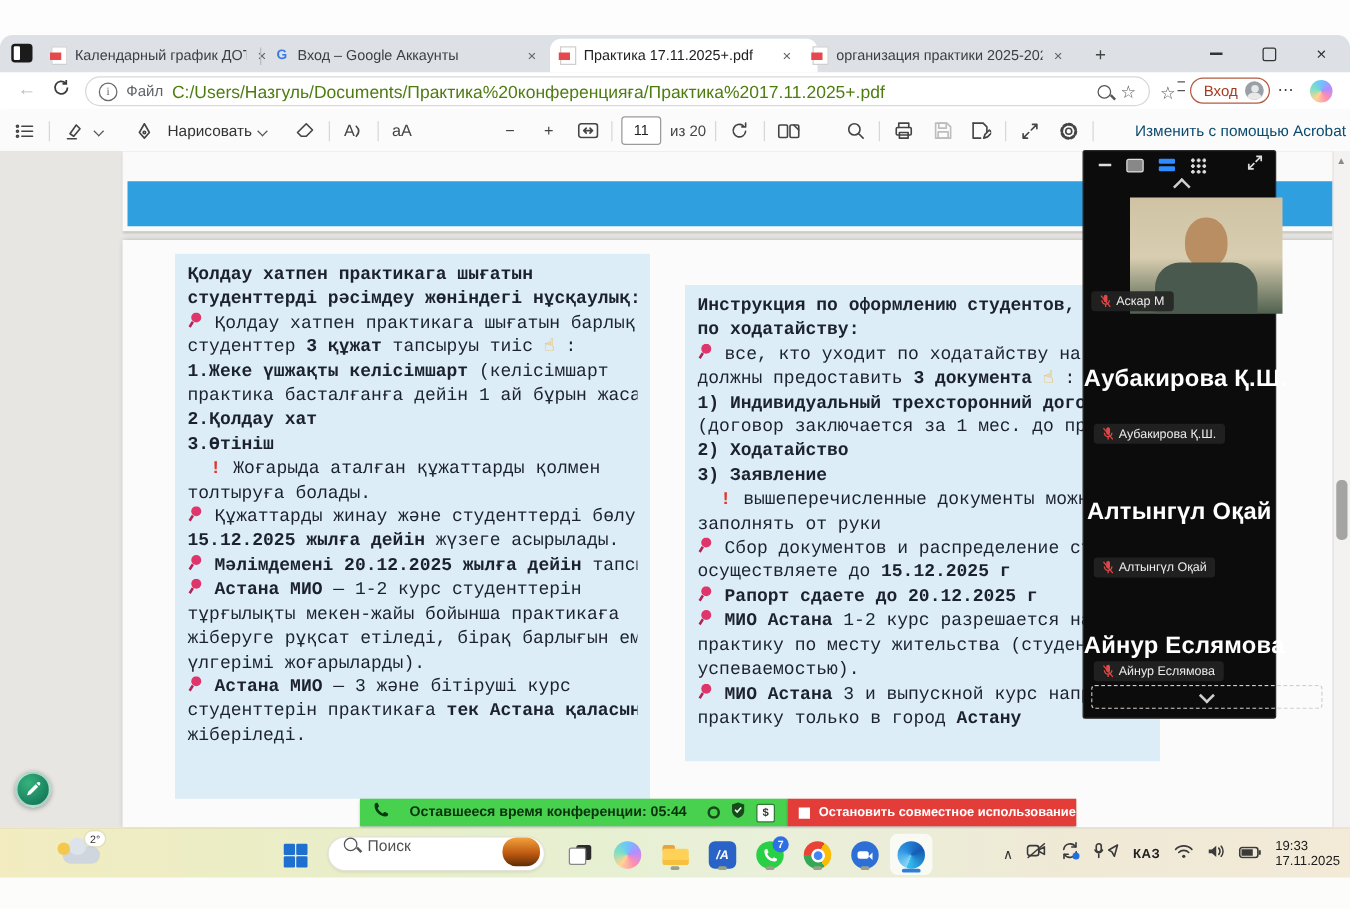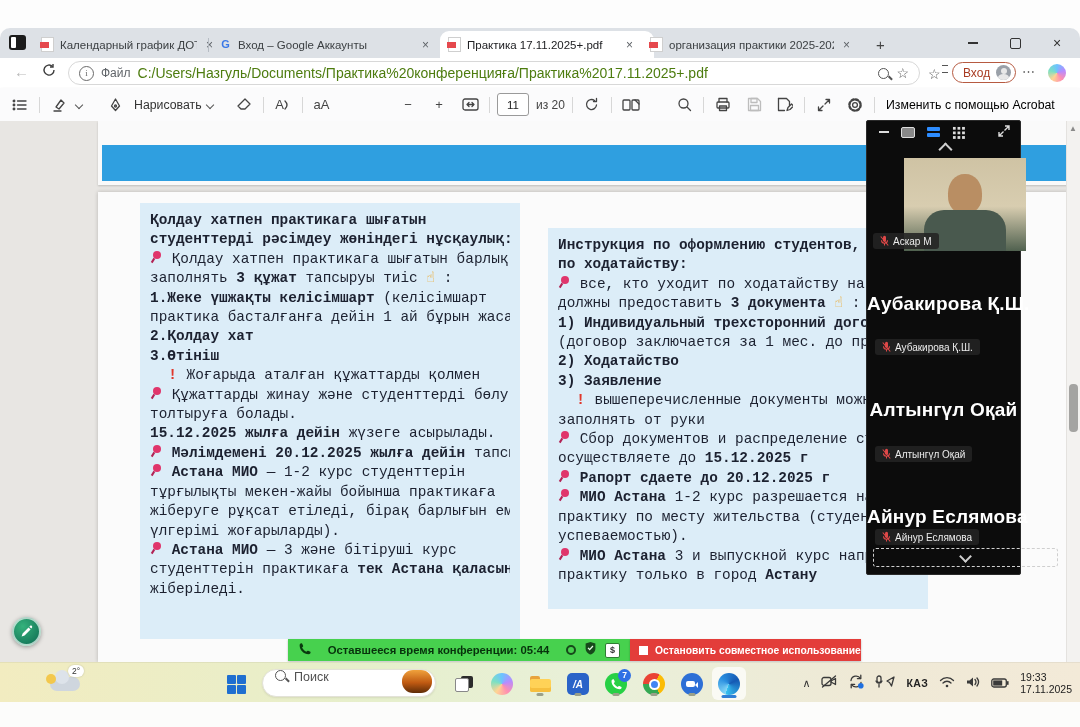--- a/index.html
+++ b/index.html
@@ -50,21 +50,21 @@
     box-shadow:0 1px 3px rgba(0,0,0,.07)}
   .tgroup{position:absolute;top:0;height:33px;display:flex;align-items:center;gap:7px;color:#404040}
   .tico{display:inline-flex;align-items:center;justify-content:center;width:24px;height:24px;border-radius:4px}
   .tico svg{stroke:#444;fill:none;stroke-width:1.3;stroke-linecap:round;stroke-linejoin:round}
   .tico.dis svg{stroke:#bdbdbd}
   .vdiv{width:1px;height:16px;background:#d7d7d7}
   .chev{display:inline-block;width:5px;height:5px;border-right:1.3px solid #555;border-bottom:1.3px solid #555;transform:rotate(45deg);margin-left:-2px}
   .drawlbl{font-size:12.3px;color:#333}
   .pageinput{width:26px;height:19px;border:1px solid #9a9a9a;border-radius:3px;text-align:center;font-size:11.5px;color:#222;background:#fff;font-family:"Liberation Sans",sans-serif}
   .oflbl{font-size:12px;color:#444}
-  .acrolbl{font-size:12.3px;color:#000000;margin-left:4px;white-space:nowrap}
+  .acrolbl{font-size:12.3px;color:#0c4a6e;margin-left:26px;white-space:nowrap}
   .txtico{font-size:13px;color:#444}
   
   .content{position:absolute;left:0;top:121px;width:1080px;height:541px;background:#e8e6e3;overflow:hidden}
   .pageprev{position:absolute;left:98px;top:0;width:982px;height:64px;background:#fafafa;box-shadow:0 1px 2px rgba(0,0,0,.18)}
   .bluebar{position:absolute;left:4px;top:24px;width:978px;height:36px;background:#2f9fe0}
   .page{position:absolute;left:98px;top:71px;width:982px;height:470px;background:#fbfbfb;box-shadow:0 0 4px rgba(0,0,0,.22)}
   .txtbox{position:absolute;background:#dcedf8;padding:8px 10px;box-sizing:border-box;
     font-family:Liberation Mono, monospace;font-size:14.4px;line-height:19.4px;color:#1c2130}
   .boxL{left:42px;top:11px;width:380px;height:436px}
   .boxR{left:450px;top:36px;width:380px;height:381px}
@@ -348,28 +348,28 @@
 
   <div class="content">
     <div class="pageprev">
       <div class="bluebar"></div>
     </div>
     <div class="page">
       <div class="txtbox boxL">
           <div class="tl"><span class="b">Қолдау хатпен практикага шығатын</span></div>
           <div class="tl"><span class="b">студенттерді рәсімдеу жөніндегі нұсқаулық:</span></div>
           <div class="tl"><span class="ic-pin"></span><span class=""> Қолдау хатпен практикага шығатын барлық</span></div>
-          <div class="tl"><span class="">заполнять </span><span class="b">3 құжат</span><span class=""> тапсыруы тиіс </span><span class=" hand">☝</span><span class=""> :</span></div>
+          <div class="tl"><span class="">студенттер </span><span class="b">3 құжат</span><span class=""> тапсыруы тиіс </span><span class=" hand">☝</span><span class=""> :</span></div>
           <div class="tl"><span class="b">1.Жеке үшжақты келісімшарт</span><span class=""> (келісімшарт</span></div>
           <div class="tl"><span class="">практика басталғанға дейін 1 ай бұрын жасалады)</span></div>
           <div class="tl"><span class="b">2.Қолдау хат</span></div>
           <div class="tl"><span class="b">3.Өтініш</span></div>
           <div class="tl"><span class="">&nbsp;&nbsp;</span><span class=" excl">!</span><span class=""> Жоғарыда аталған құжаттарды қолмен</span></div>
+          <div class="tl"><span class="">толтыруға болады.</span></div>
           <div class="tl"><span class="ic-pin"></span><span class=""> Құжаттарды жинау және студенттерді бөлу</span></div>
-          <div class="tl"><span class="">толтыруға болады.</span></div>
           <div class="tl"><span class="b">15.12.2025 жылға дейін</span><span class=""> жүзеге асырылады.</span></div>
           <div class="tl"><span class="ic-pin"></span><span class=""> </span><span class="b">Мәлімдемені 20.12.2025 жылға дейін</span><span class=""> тапсыру</span></div>
           <div class="tl"><span class="ic-pin"></span><span class=""> </span><span class="b">Астана МИО</span><span class=""> — 1-2 курс студенттерін</span></div>
           <div class="tl"><span class="">тұрғылықты мекен-жайы бойынша практикаға</span></div>
           <div class="tl"><span class="">жіберуге рұқсат етіледі, бірақ барлығын емес (оқу</span></div>
           <div class="tl"><span class="">үлгерімі жоғарыларды).</span></div>
           <div class="tl"><span class="ic-pin"></span><span class=""> </span><span class="b">Астана МИО</span><span class=""> — 3 және бітіруші курс</span></div>
           <div class="tl"><span class="">студенттерін практикаға </span><span class="b">тек Астана қаласына</span></div>
           <div class="tl"><span class="">жіберіледі.</span></div>
         </div>

